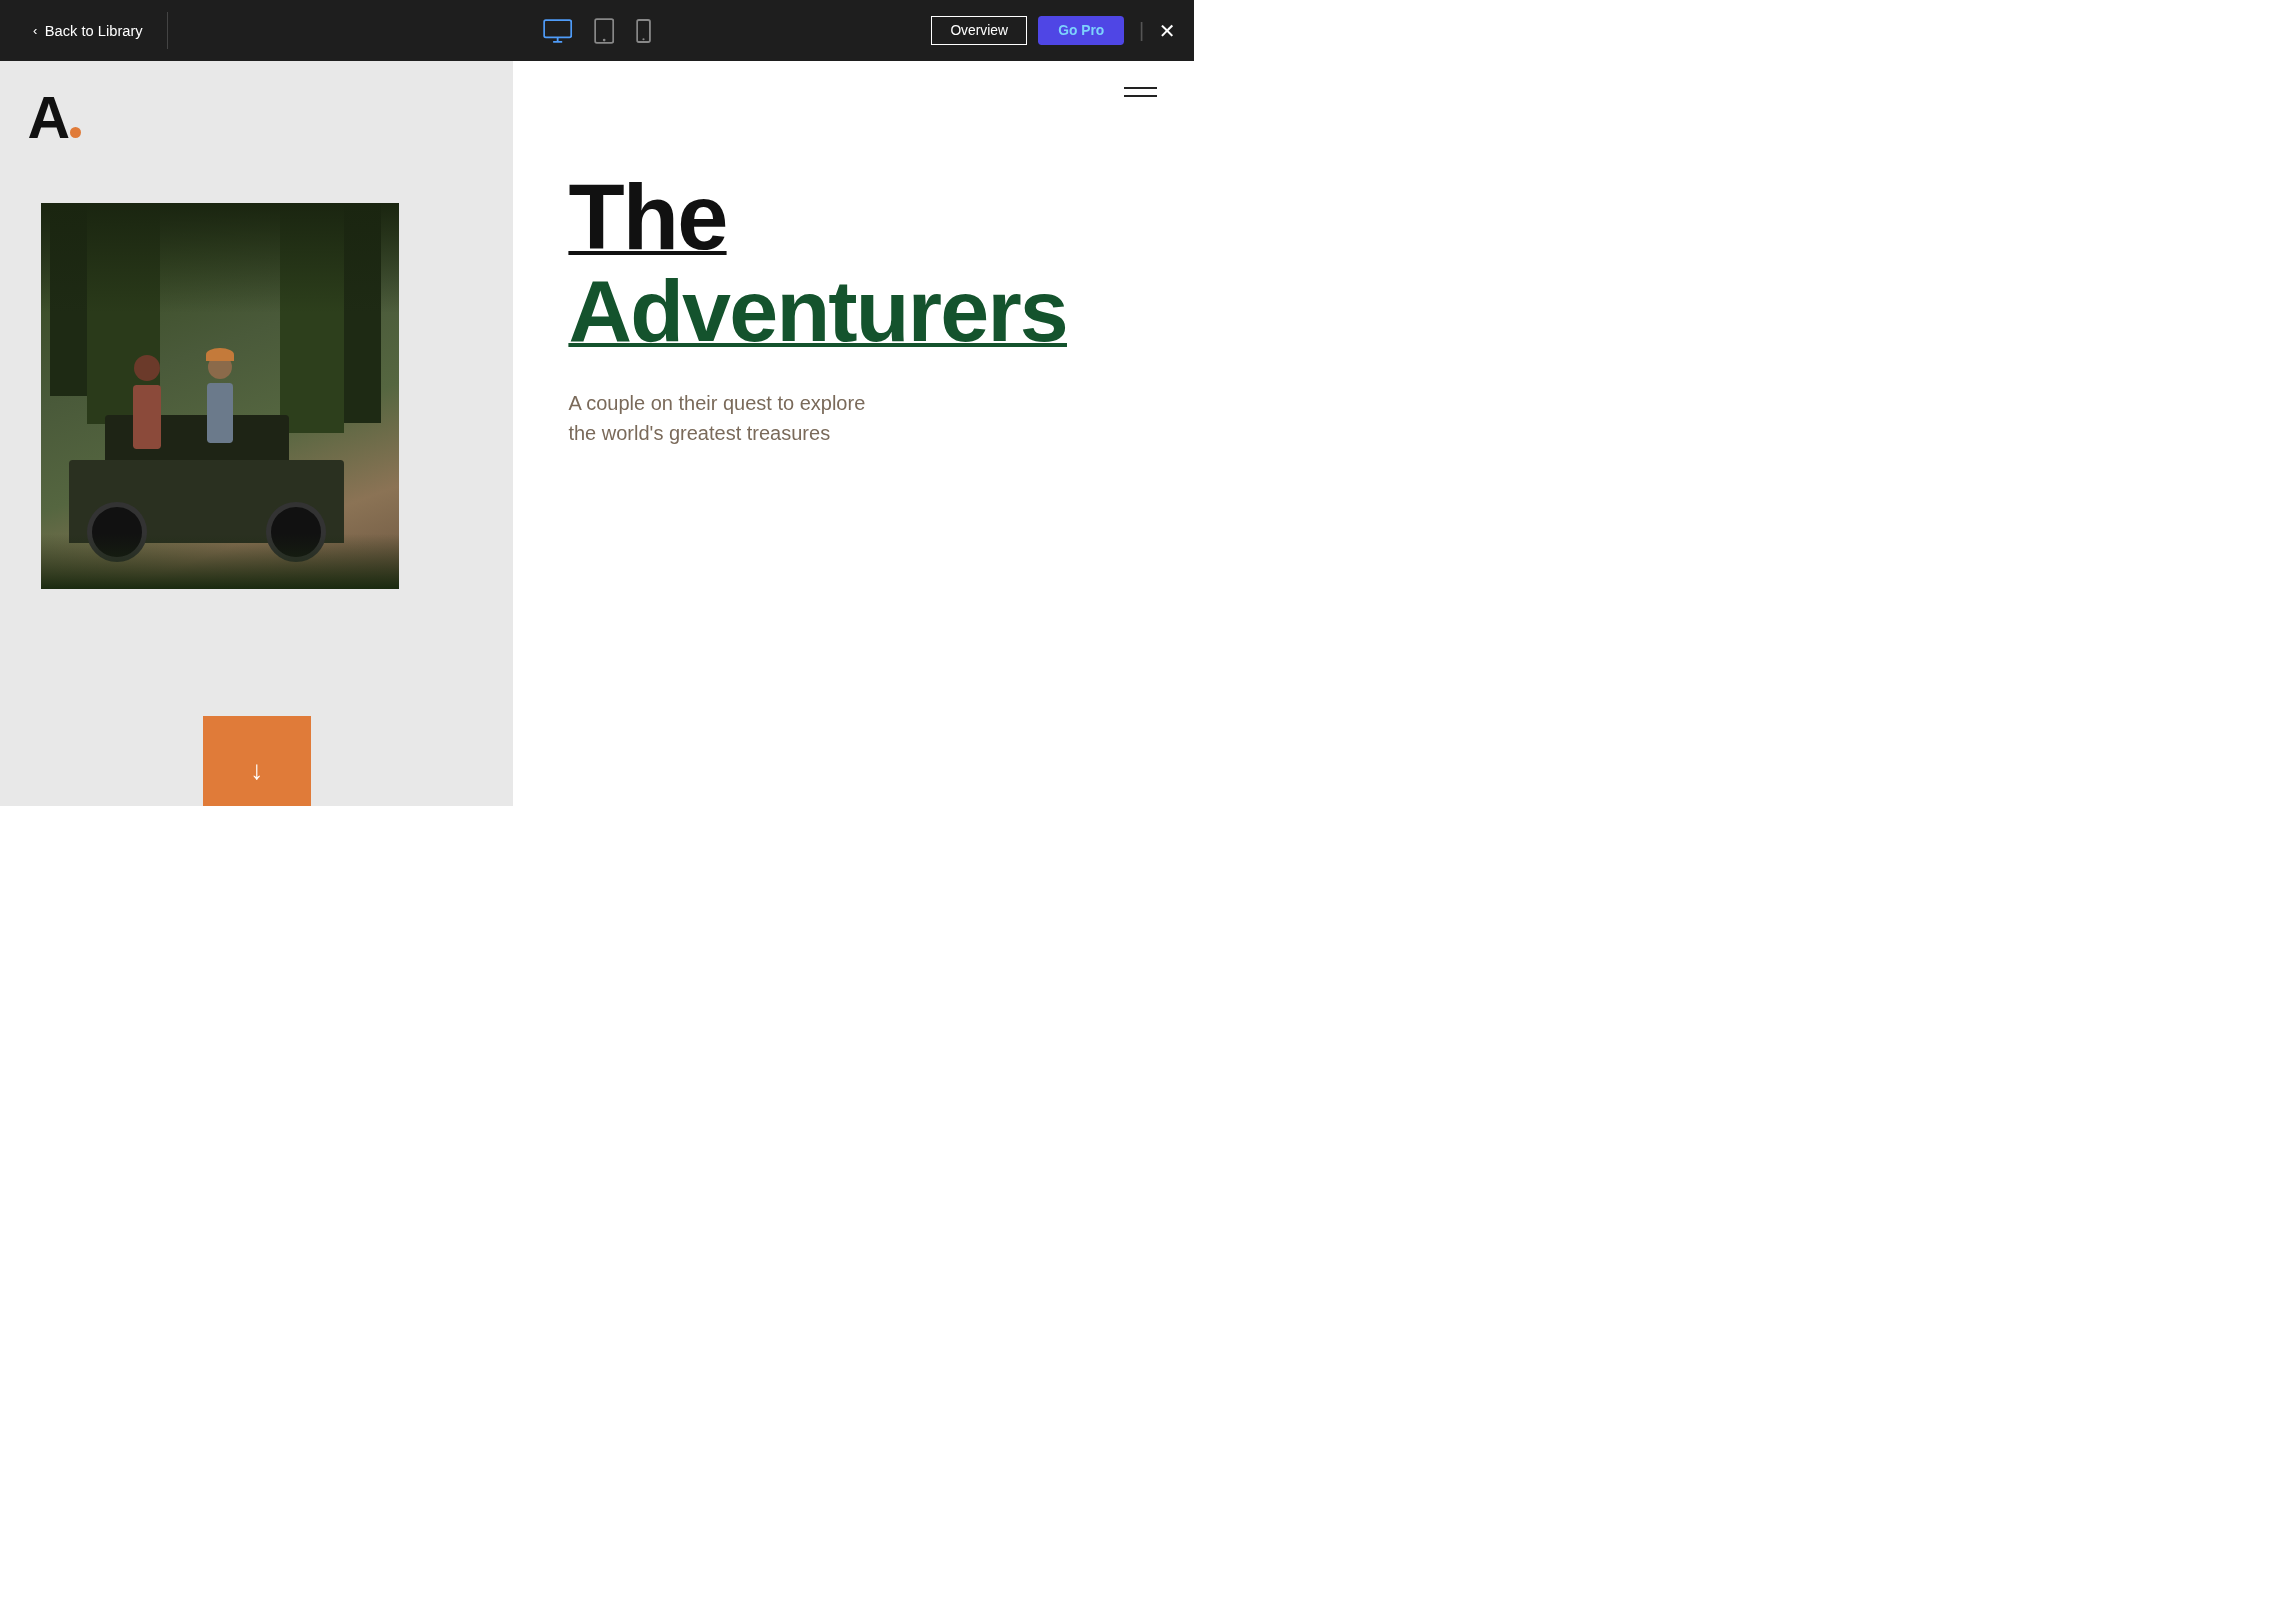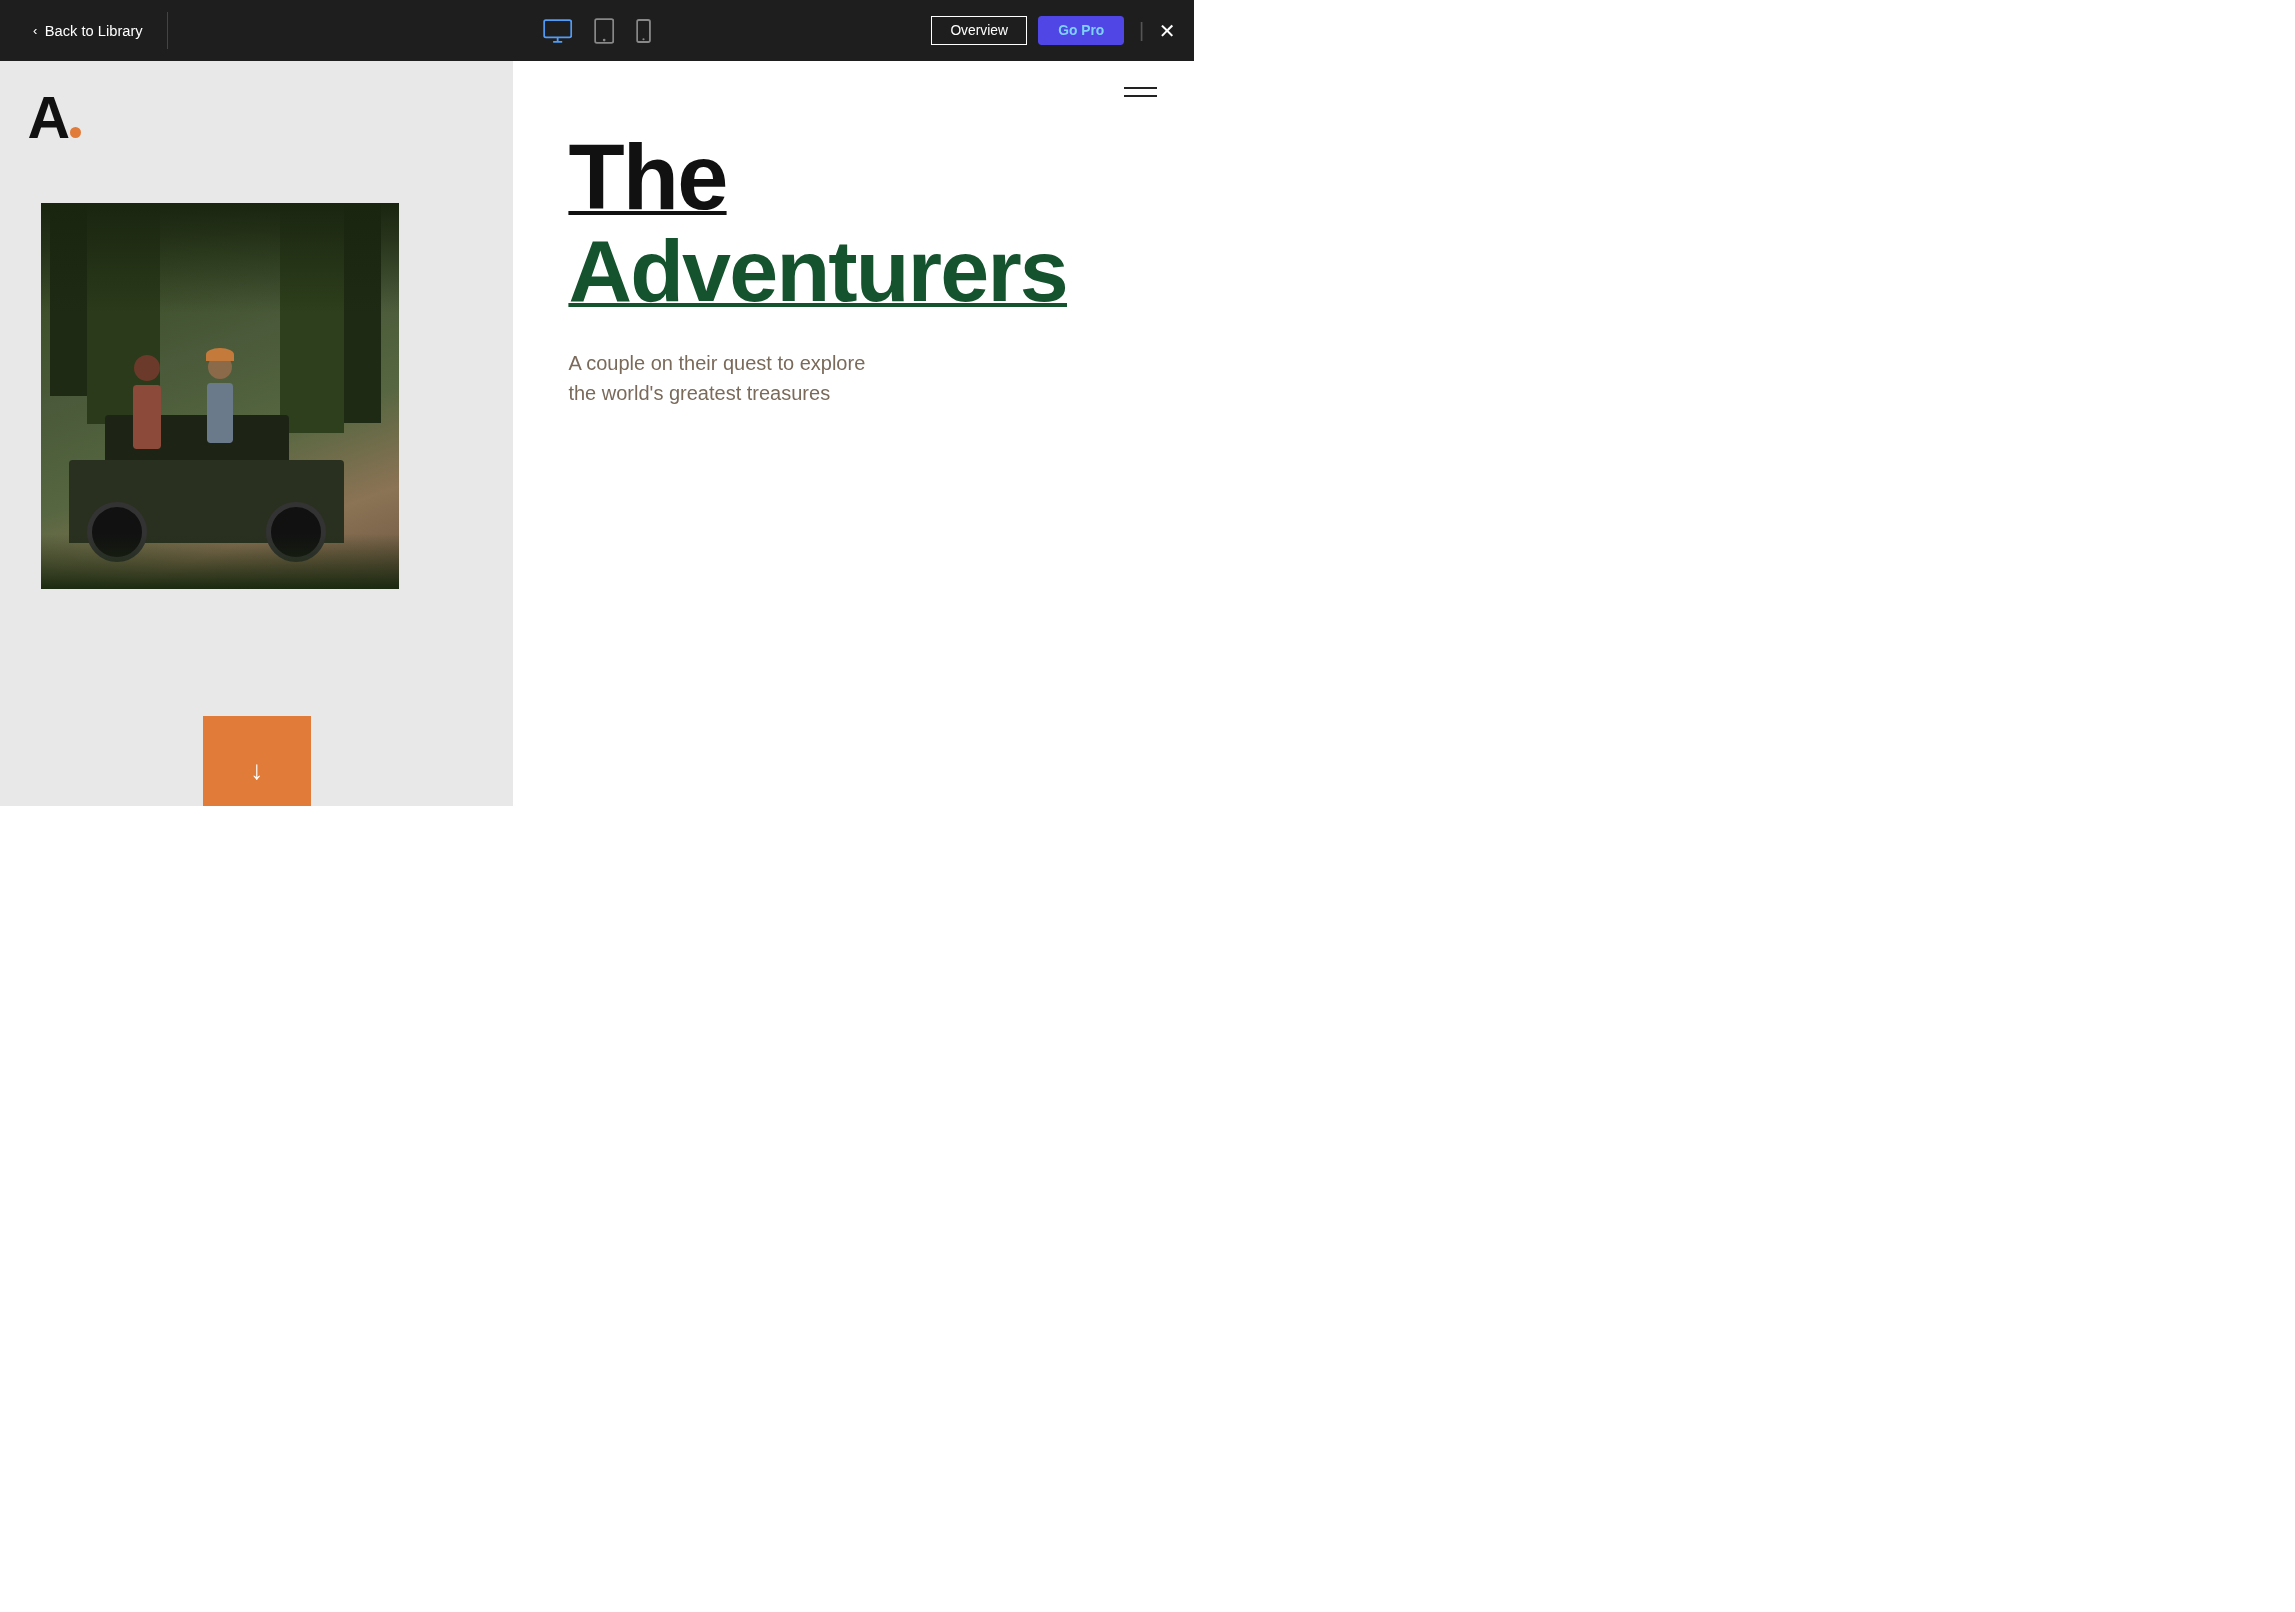--- a/index.html
+++ b/index.html
@@ -403,21 +403,21 @@
     }
 
     .hamburger-line {
       width: 33px;
       height: 1.8px;
       background: #222;
     }
 
     
     .title-area {
-      margin-top: 52px;
+      margin-top: 92px;
     }
 
     .title-the {
       font-size: 92px;
       font-weight: 900;
       color: #111;
       line-height: 1;
       text-decoration: underline;
       text-decoration-thickness: 3.7px;
       letter-spacing: -1.8px;

